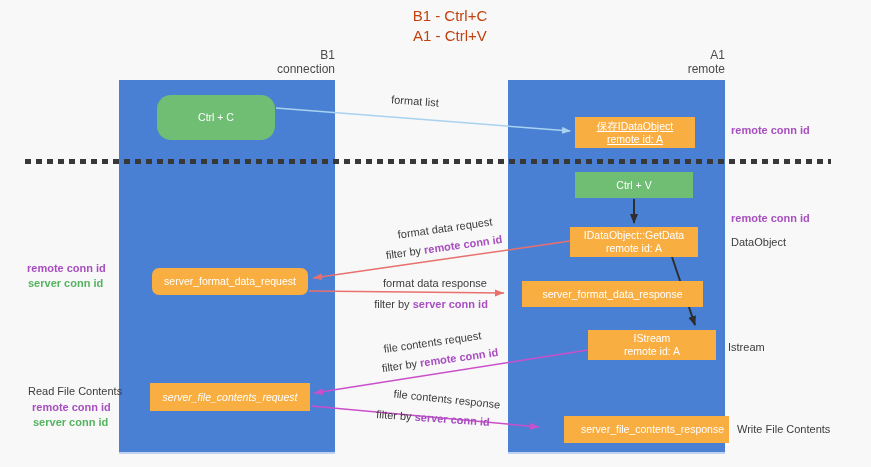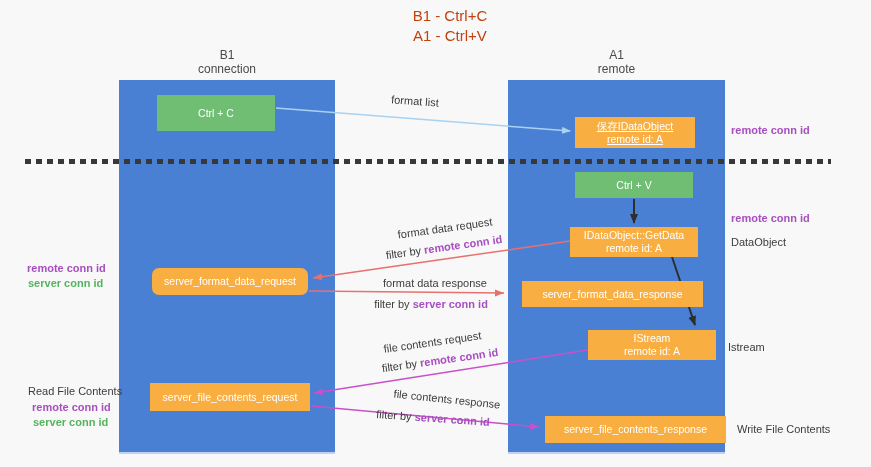--- a/index.html
+++ b/index.html
@@ -2,21 +2,21 @@
 <html style="--column-blue: #4a80d4; --box-green: #6fbe74; --box-orange: #f9ae42; --purple: #a84fc0; --green-text: #54b35f; --arrow-lightblue: #a9d2f0; --arrow-red: #e8706e; --arrow-magenta: #cb4fcb; --arrow-black: #2e2e2e;"><head>
 <meta charset="utf-8">
 <style>
   html,body{margin:0;padding:0;}
   body{font-family:"Liberation Sans", sans-serif; background:#f8f8f8;}
   #stage{position:relative; width:871px; height:467px; background:#f8f8f8; overflow:hidden;}
 
   .title{position:absolute; left:380px; top:6px; width:140px; text-align:center;
          font-size:15px; color:#c2410c; line-height:20px;}
 
-  .col-header{position:absolute; text-align:center; font-size:12px; color:#4a4a4a; line-height:14px;}
+  .col-header{position:absolute; text-align:right; font-size:12px; color:#4a4a4a; line-height:14px;}
   .col{position:absolute; background:var(--column-blue); box-shadow:0 2px 0 rgba(185,205,238,.9);}
 
   .node{position:absolute; display:flex; align-items:center; justify-content:center;
         flex-direction:column; text-align:center; color:#fff; font-size:10.5px; line-height:13px;}
   .node.green{background:var(--box-green);}
   .node.orange{background:var(--box-orange);}
 
   .lbl{position:absolute; font-size:11px; color:#3c3c3c; white-space:nowrap;}
   .lbl.center{text-align:center;}
   .purple{color:var(--purple); font-weight:bold;}
@@ -68,21 +68,21 @@
     </defs>
     <line x1="276" y1="108" x2="570" y2="131" style="stroke:var(--arrow-lightblue)" stroke-width="1.5" marker-end="url(#m-blue)"></line>
     <line x1="634" y1="199" x2="634" y2="223" style="stroke:var(--arrow-black)" stroke-width="2" marker-end="url(#m-black)"></line>
     <line x1="672" y1="257" x2="695" y2="325" style="stroke:var(--arrow-black)" stroke-width="2" marker-end="url(#m-black)"></line>
     <line x1="570" y1="241" x2="313" y2="278" style="stroke:var(--arrow-red)" stroke-width="1.5" marker-end="url(#m-red)"></line>
     <line x1="309" y1="291" x2="504" y2="293" style="stroke:var(--arrow-red)" stroke-width="1.5" marker-end="url(#m-red)"></line>
     <line x1="588" y1="350" x2="314" y2="393" style="stroke:var(--arrow-magenta)" stroke-width="1.5" marker-end="url(#m-magenta)"></line>
     <line x1="311" y1="406" x2="539" y2="427" style="stroke:var(--arrow-magenta)" stroke-width="1.5" marker-end="url(#m-magenta)"></line>
   </svg>
 
-  <div class="node green" style="left:157px; top:95px; width:118px; height:36px;">
+  <div class="node green" style="left:157px; top:95px; width:118px; height:45px;border-radius:14px;">
     <div>Ctrl + C</div>
   </div>
 
   <div class="node orange" style="left:575px; top:117px; width:120px; height:31px;text-decoration:underline;">
     <div>保存IDataObject</div>
     <div>remote id: A</div>
   </div>
 
   <div class="node green" style="left:575px; top:172px; width:118px; height:26px;">
     <div>Ctrl + V</div>
@@ -99,25 +99,25 @@
   </div>
 
   <div class="node orange" style="left:152px; top:268px; width:156px; height:27px;border-radius:7px;">
     <div>server_format_data_request</div>
   </div>
 
   <div class="node orange" style="left:522px; top:281px; width:181px; height:26px;">
     <div>server_format_data_response</div>
   </div>
 
-  <div class="node orange" style="left:150px; top:383px; width:160px; height:28px;">
+  <div class="node orange" style="left:150px; top:383px; width:160px; height:28px;font-style:italic;">
     <div>server_file_contents_request</div>
   </div>
 
-  <div class="node orange" style="left:545px; top:416px; width:181px; height:27px;">
+  <div class="node orange" style="left:564px; top:416px; width:153px; height:27px;padding-left:12px;">
     <div>server_file_contents_response</div>
   </div>
 
   <div class="lbl purple" style="left:731px; top:124px;">remote conn id</div>
   <div class="lbl purple" style="left:731px; top:212px;">remote conn id</div>
   <div class="lbl" style="left:731px; top:236px;">DataObject</div>
   <div class="lbl" style="left:728px; top:341px;">Istream</div>
   <div class="lbl" style="left:737px; top:423px;">Write File Contents</div>
 
   <div class="lbl purple" style="left:27px; top:262px;">remote conn id</div>

